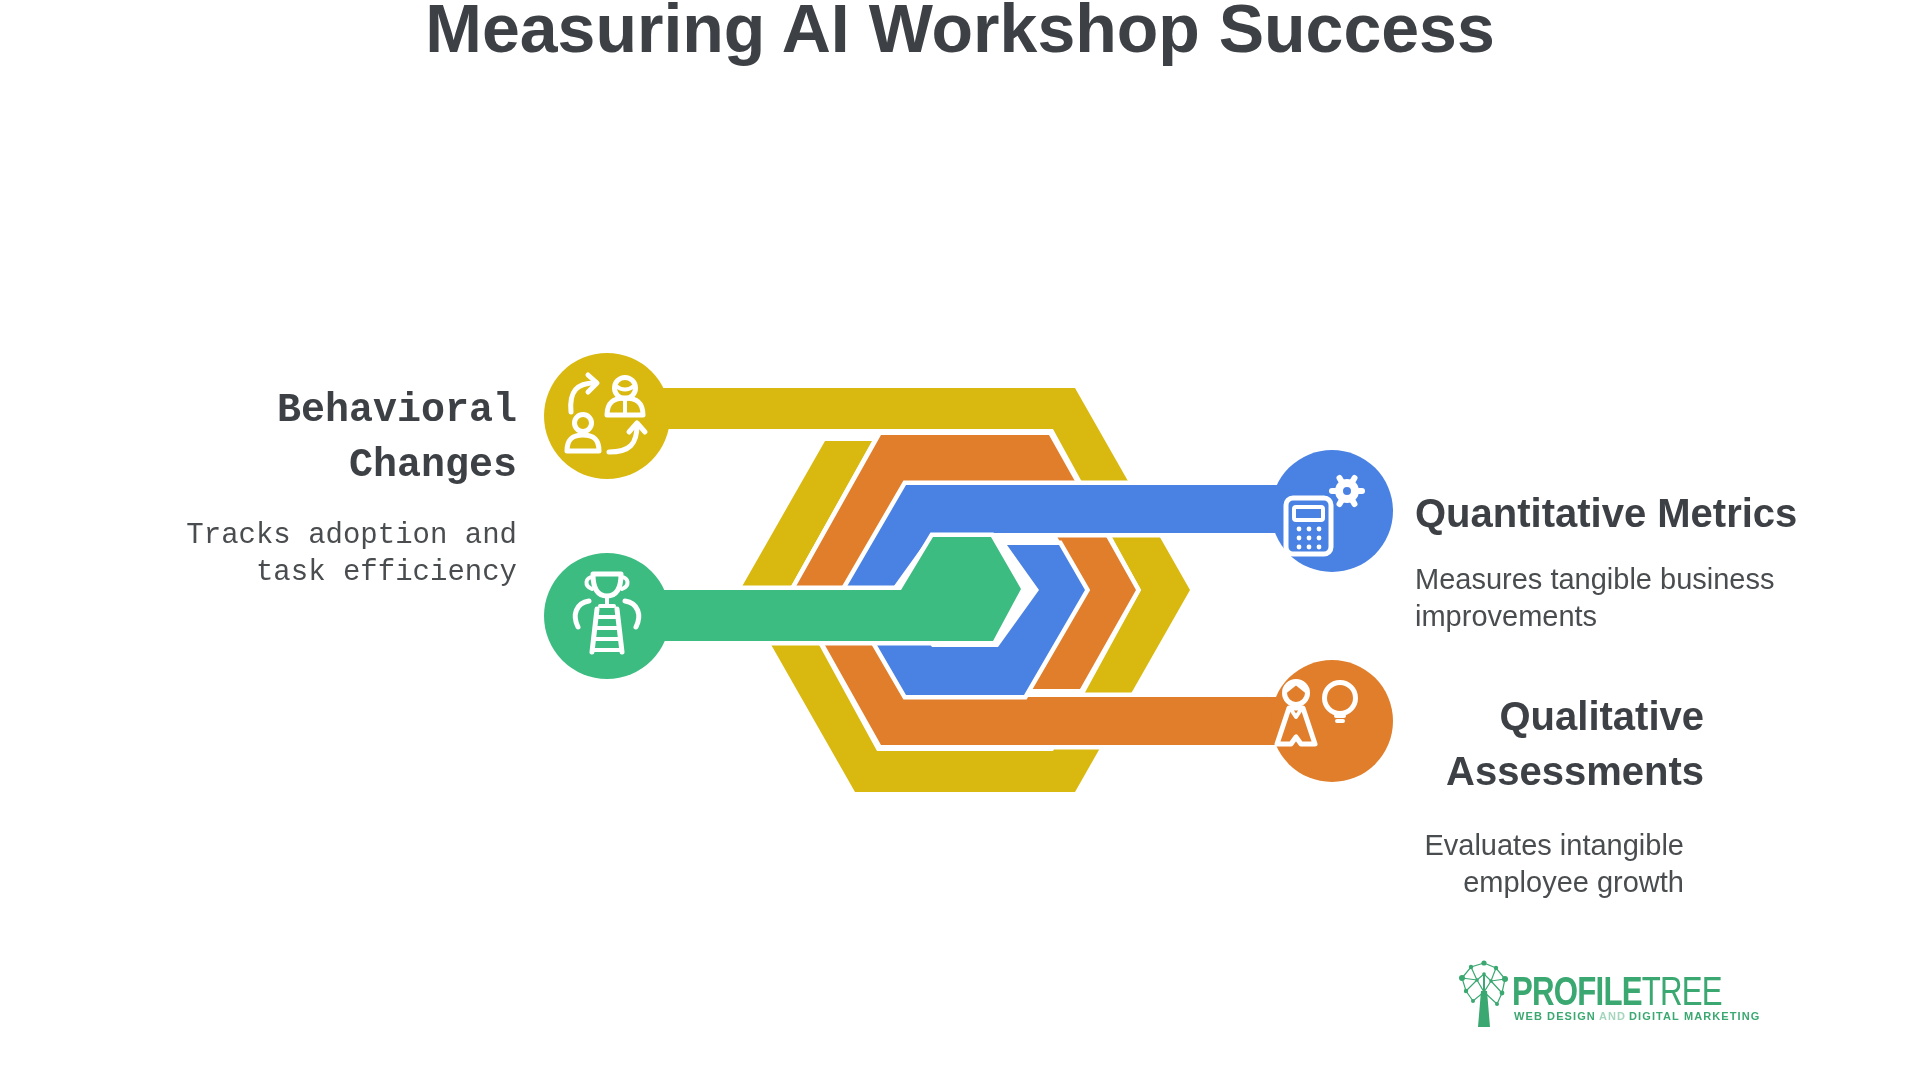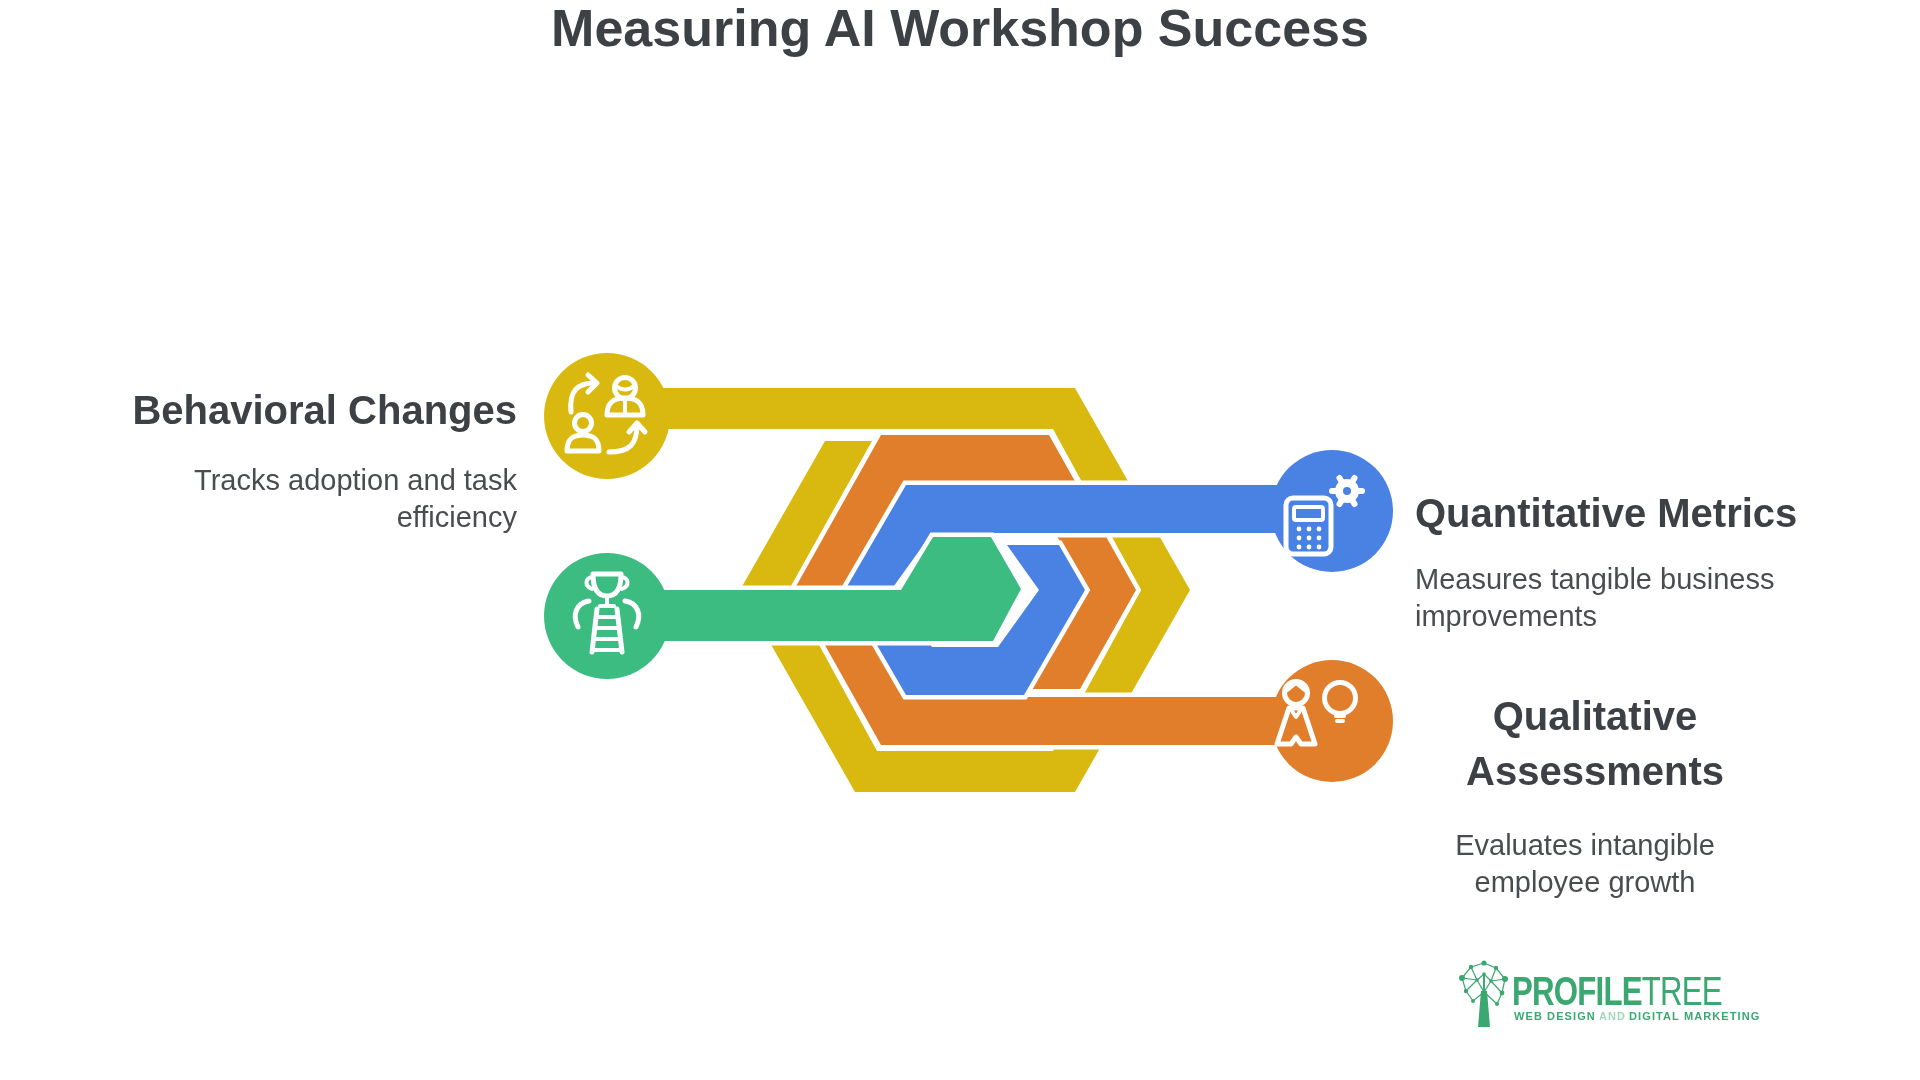--- a/index.html
+++ b/index.html
@@ -7,27 +7,27 @@
     position:relative; width:1920px; height:1080px; background:#ffffff;
     overflow:hidden; font-family:"Liberation Sans", sans-serif;
   }
   .diagram-svg { position:absolute; left:0; top:0; width:1920px; height:1080px; }
   .outline { fill:none; stroke:#ffffff; stroke-width:9; stroke-linejoin:miter; }
   .icon   { fill:none; stroke:#ffffff; stroke-width:5; stroke-linecap:round; stroke-linejoin:round; }
   .icon-thin { fill:none; stroke:#ffffff; stroke-width:4; stroke-linecap:round; stroke-linejoin:round; }
 
   .title {
     position:absolute; left:0; top:198; width:1920px; text-align:center;
-    font-size:52px; font-weight:bold; color:#3d4145; letter-spacing:0px; line-height:56px;
+    font-size:68px; font-weight:bold; color:#3d4145; letter-spacing:0px; line-height:56px;
   }
   .group { position:absolute; }
-  .g1 { left:117px; top:383px; width:400px; text-align:right; }
+  .g1 { left:117px; top:383px; width:400px; text-align:right;font-family:Liberation Mono, monospace; }
   .g2 { left:87px;  top:585px; width:430px; text-align:right; }
   .g3 { left:1415px; top:486px; width:470px; text-align:left; }
-  .g4 { left:1415px; top:689px; width:360px; text-align:center; }
+  .g4 { left:1344px; top:689px; width:360px; text-align:right; }
   .h { font-weight:bold; font-size:40px; line-height:55px; color:#3d4145; }
   .b { font-size:29px; line-height:37px; color:#4a4d4f; }
   .g1 .b { margin-top:24px; }
   .g2 .b { margin-top:30px; width:370px; margin-left:auto; }
   .g3 .b { margin-top:20px; width:440px; }
   .g4 .b { margin-top:28px; width:340px; }
 
   .brand {
     position:absolute; left:1512px; top:969px; white-space:nowrap;
     font-size:40px; font-weight:bold; color:#3aa870; letter-spacing:-1px;

